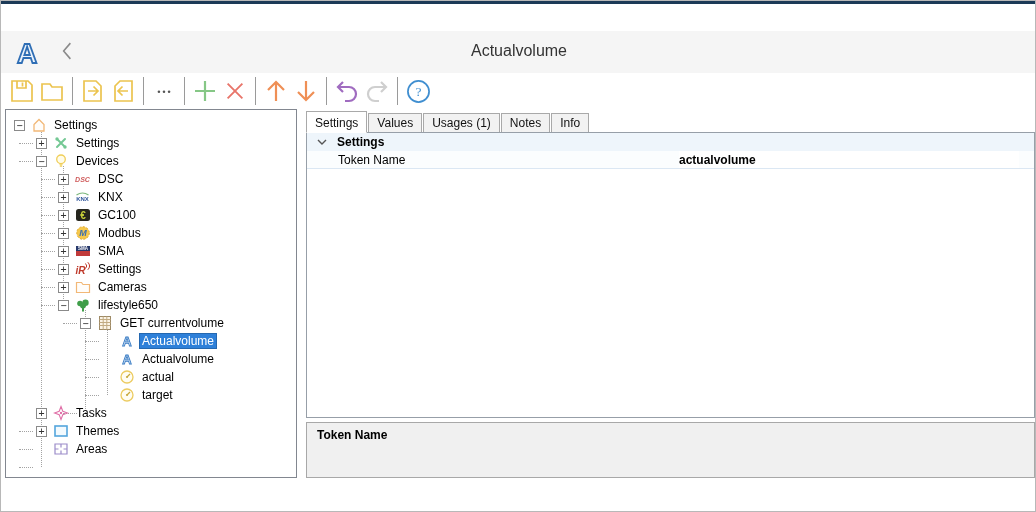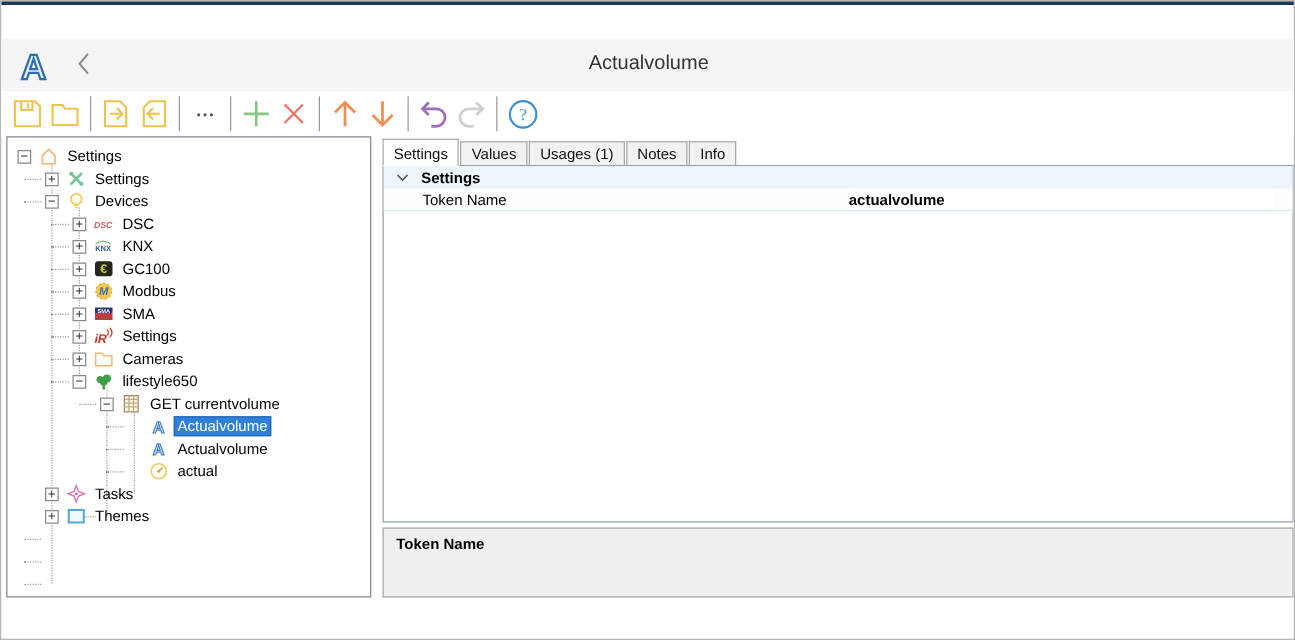--- a/index.html
+++ b/index.html
@@ -357,20 +357,31 @@
           <span class="ticon">
             <svg width="16" height="16" viewBox="0 0 16 16">
               <circle cx="8" cy="8" r="6" fill="#fffdf2" stroke="#eccb60" stroke-width="1.3"></circle>
               <path d="M8 8l3-3" stroke="#c7a83d" stroke-width="1.3"></path>
               <circle cx="8" cy="8" r="1.1" fill="#c7a83d"></circle>
             </svg>
           </span>
           <span class="tlabel">actual</span>
         </div>
         <div class="stub" style="left: 79px; width: 14px; top: 285px;"></div>
+        <div class="tree-row" style="padding-left: 96px;">
+          <span class="exp-spacer"></span>
+          <span class="ticon">
+            <svg width="16" height="16" viewBox="0 0 16 16">
+              <circle cx="8" cy="8" r="6" fill="#fffdf2" stroke="#eccb60" stroke-width="1.3"></circle>
+              <path d="M8 8l3-3" stroke="#c7a83d" stroke-width="1.3"></path>
+              <circle cx="8" cy="8" r="1.1" fill="#c7a83d"></circle>
+            </svg>
+          </span>
+          <span class="tlabel">target</span>
+        </div>
         <div class="stub" style="left: 57px; width: 14px; top: 303px;"></div>
         <div class="stub" style="left: 13px; width: 14px; top: 321px;"></div>
         <div class="tree-row" style="padding-left: 30px;">
           <span class="exp">+</span>
           <span class="ticon">
             <svg width="16" height="16" viewBox="0 0 16 16">
               <path d="M8 1.5L9.8 6.2 14.5 8 9.8 9.8 8 14.5 6.2 9.8 1.5 8 6.2 6.2z" fill="none" stroke="#e070a8" stroke-width="1.1"></path>
               <circle cx="8" cy="8" r="1.2" fill="#e070a8"></circle>
             </svg>
           </span>
@@ -380,20 +391,32 @@
         <div class="tree-row" style="padding-left: 30px;">
           <span class="exp">+</span>
           <span class="ticon">
             <svg width="16" height="16" viewBox="0 0 16 16">
               <rect x="2" y="3" width="12" height="10" fill="#f3fafe" stroke="#54a6dd" stroke-width="1.6"></rect>
             </svg>
           </span>
           <span class="tlabel">Themes</span>
         </div>
         <div class="stub" style="left: 13px; width: 14px; top: 357px;"></div>
+        <div class="tree-row" style="padding-left: 30px;">
+          <span class="exp-spacer"></span>
+          <span class="ticon">
+            <svg width="16" height="16" viewBox="0 0 16 16">
+              <g fill="none" stroke="#9b8cc9" stroke-width="1.2">
+                <path d="M2 3h12v10H2z"></path>
+                <path d="M8 3v3.5M8 9.5v3.5M2 8h3.5M10.5 8H14"></path>
+              </g>
+            </svg>
+          </span>
+          <span class="tlabel">Areas</span>
+        </div>
       </div>
   </div>
 
   <div class="tabs" id="tabs">
       <div class="tab active">Settings</div>
       <div class="tab">Values</div>
       <div class="tab">Usages (1)</div>
       <div class="tab">Notes</div>
       <div class="tab">Info</div>
     </div>

